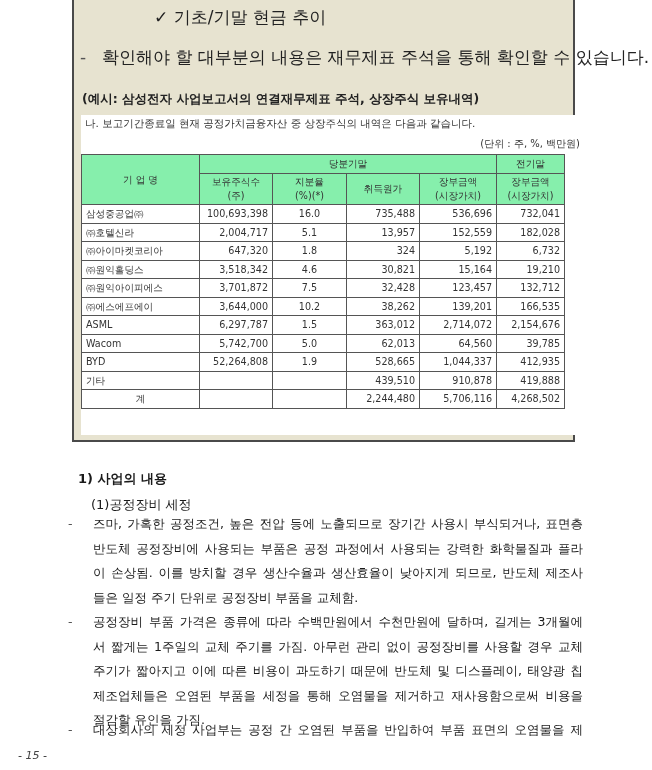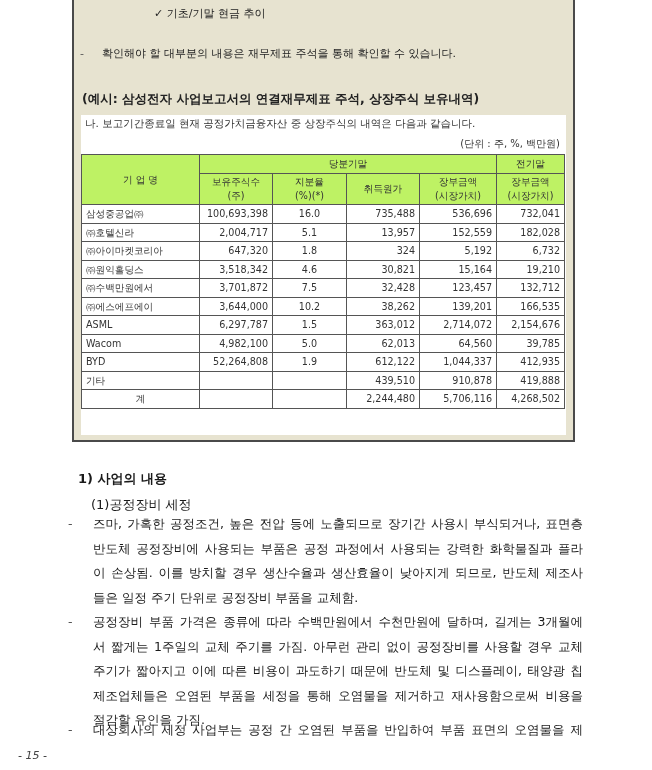--- a/index.html
+++ b/index.html
@@ -4,40 +4,41 @@
 <style>
   html, body { margin:0; padding:0; }
   body {
     width:652px; height:770px; background:#ffffff; position:relative; overflow:hidden;
     font-family:"DejaVu Sans", sans-serif; color:#1a1a1a;
   }
   .box {
     position:absolute; left:72px; top:-4px; width:503px; height:446px;
     background:#e7e3d0; border:2px solid #4a4a4a; box-sizing:border-box;
   }
-  .box-line { position:absolute; font-size:11px; white-space:nowrap; color:#222; }
+  .box-line { position:absolute; font-size:17px; white-space:nowrap; color:#222; }
   .check-line { left:80px; top:8px; }
   .dash-line { left:6px; top:48px; }
   .dash-line .dash { display:inline-block; width:22px; color:#555; }
   .example-line { left:8px; top:93px; font-weight:bold; font-size:12.5px; color:#222; }
   .inner {
     position:absolute; left:7px; top:117px; width:485px; height:320px;
     background:#ffffff;
+    padding-left:20px;
   }
   .inner-title { position:absolute; left:4px; top:2px; font-size:10.5px; color:#333; white-space:nowrap; }
   .unit { position:absolute; right:6px; top:22px; font-size:10px; color:#333; white-space:nowrap; }
   table.holdings {
     position:absolute; left:0px; top:39px; width:483px; border-collapse:collapse;
     font-size:9.6px; color:#333; table-layout:fixed;
   }
   table.holdings th, table.holdings td {
     border:1px solid #555; padding:0 4px; height:17.5px; line-height:17.5px;
     white-space:nowrap; overflow:hidden;
   }
-  table.holdings th { background:#bef264; font-weight:normal; text-align:center; line-height:14px; }
+  table.holdings th { background:#86efac; font-weight:normal; text-align:center; line-height:14px; }
   table.holdings td.num { text-align:right; }
   table.holdings td.ctr { text-align:center; }
   table.holdings td.name { text-align:left; }
   .h1 { position:absolute; left:78px; top:470px; font-size:13px; font-weight:bold; }
   .h2 { position:absolute; left:91px; top:496px; font-size:13px; font-weight:normal; }
   .bullet { position:absolute; left:68px; width:515px; font-size:12.5px; line-height:24.5px; }
   .bullet .dash { position:absolute; left:0; top:0; color:#555; }
   .bullet .txt { margin-left:25px; text-align:justify; text-align-last:justify; }
   .bullet .txt.last { text-align-last:left; }
   .page-num { position:absolute; left:18px; width:652px; top:749px; text-align:left; font-size:11px; color:#444;font-style:italic; }
@@ -106,21 +107,21 @@
         </tr>
         <tr>
           <td class="name">㈜원익홀딩스</td>
           <td class="num">3,518,342</td>
           <td class="ctr">4.6</td>
           <td class="num">30,821</td>
           <td class="num">15,164</td>
           <td class="num">19,210</td>
         </tr>
         <tr>
-          <td class="name">㈜수백만원에서</td>
+          <td class="name">㈜원익아이피에스</td>
           <td class="num">3,701,872</td>
           <td class="ctr">7.5</td>
           <td class="num">32,428</td>
           <td class="num">123,457</td>
           <td class="num">132,712</td>
         </tr>
         <tr>
           <td class="name">㈜에스에프에이</td>
           <td class="num">3,644,000</td>
           <td class="ctr">10.2</td>
@@ -131,31 +132,31 @@
         <tr>
           <td class="name">ASML</td>
           <td class="num">6,297,787</td>
           <td class="ctr">1.5</td>
           <td class="num">363,012</td>
           <td class="num">2,714,072</td>
           <td class="num">2,154,676</td>
         </tr>
         <tr>
           <td class="name">Wacom</td>
-          <td class="num">4,982,100</td>
+          <td class="num">5,742,700</td>
           <td class="ctr">5.0</td>
           <td class="num">62,013</td>
           <td class="num">64,560</td>
           <td class="num">39,785</td>
         </tr>
         <tr>
           <td class="name">BYD</td>
           <td class="num">52,264,808</td>
           <td class="ctr">1.9</td>
-          <td class="num">612,122</td>
+          <td class="num">528,665</td>
           <td class="num">1,044,337</td>
           <td class="num">412,935</td>
         </tr>
         <tr>
           <td class="name">기타</td>
           <td class="num"></td>
           <td class="ctr"></td>
           <td class="num">439,510</td>
           <td class="num">910,878</td>
           <td class="num">419,888</td>

